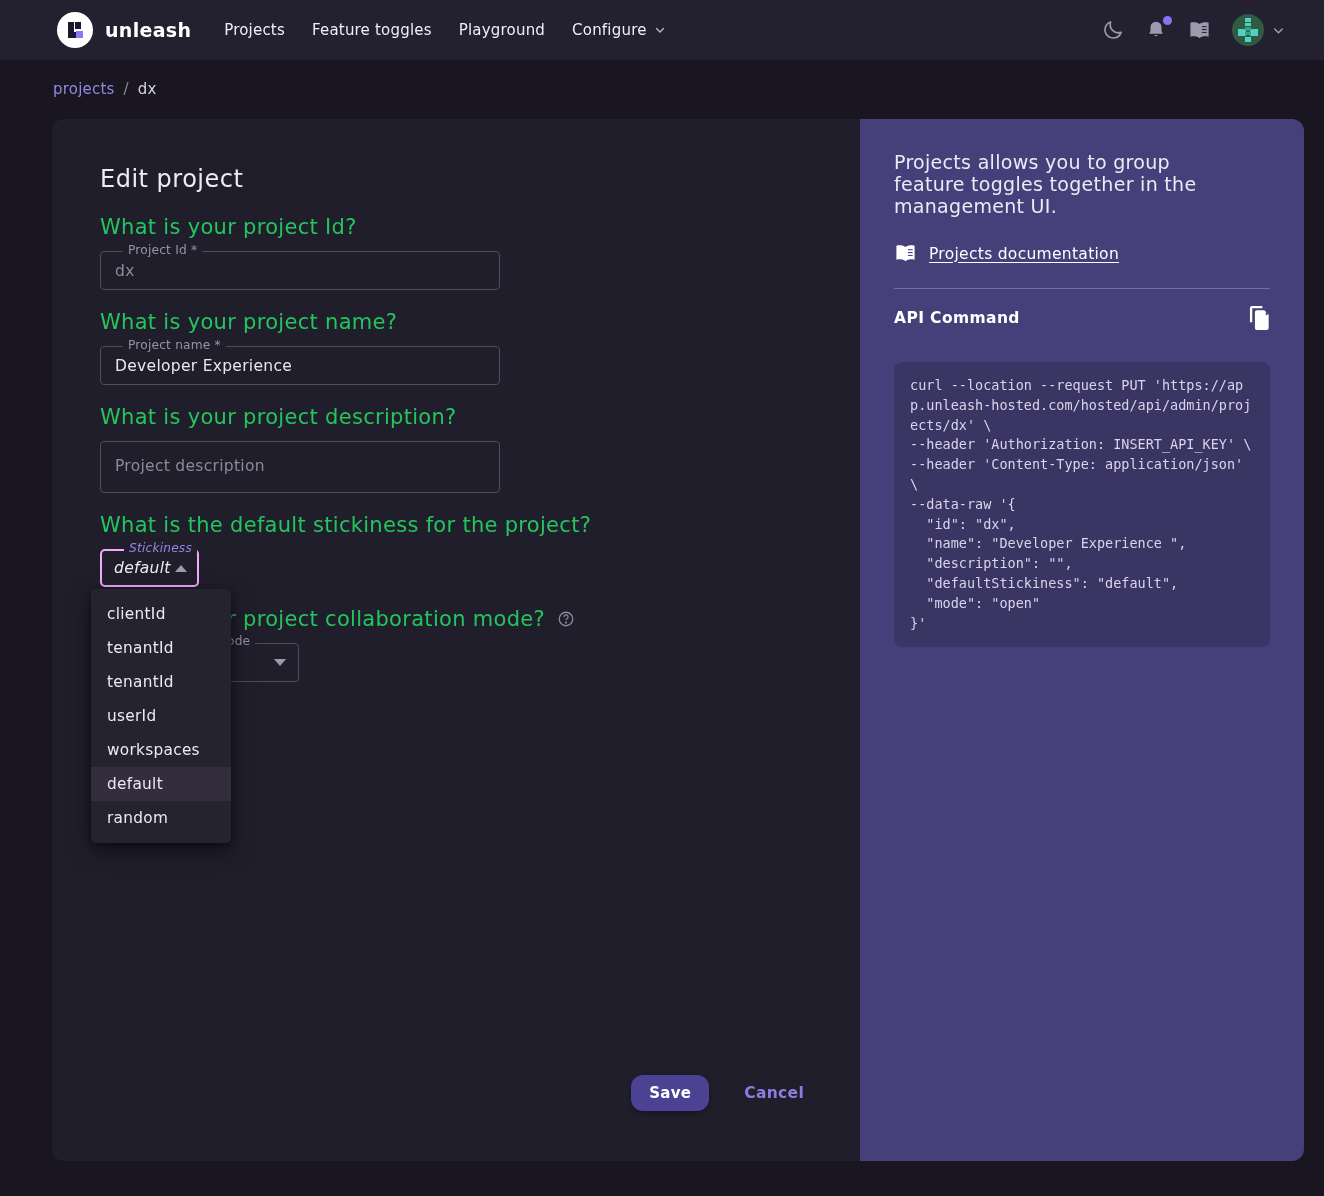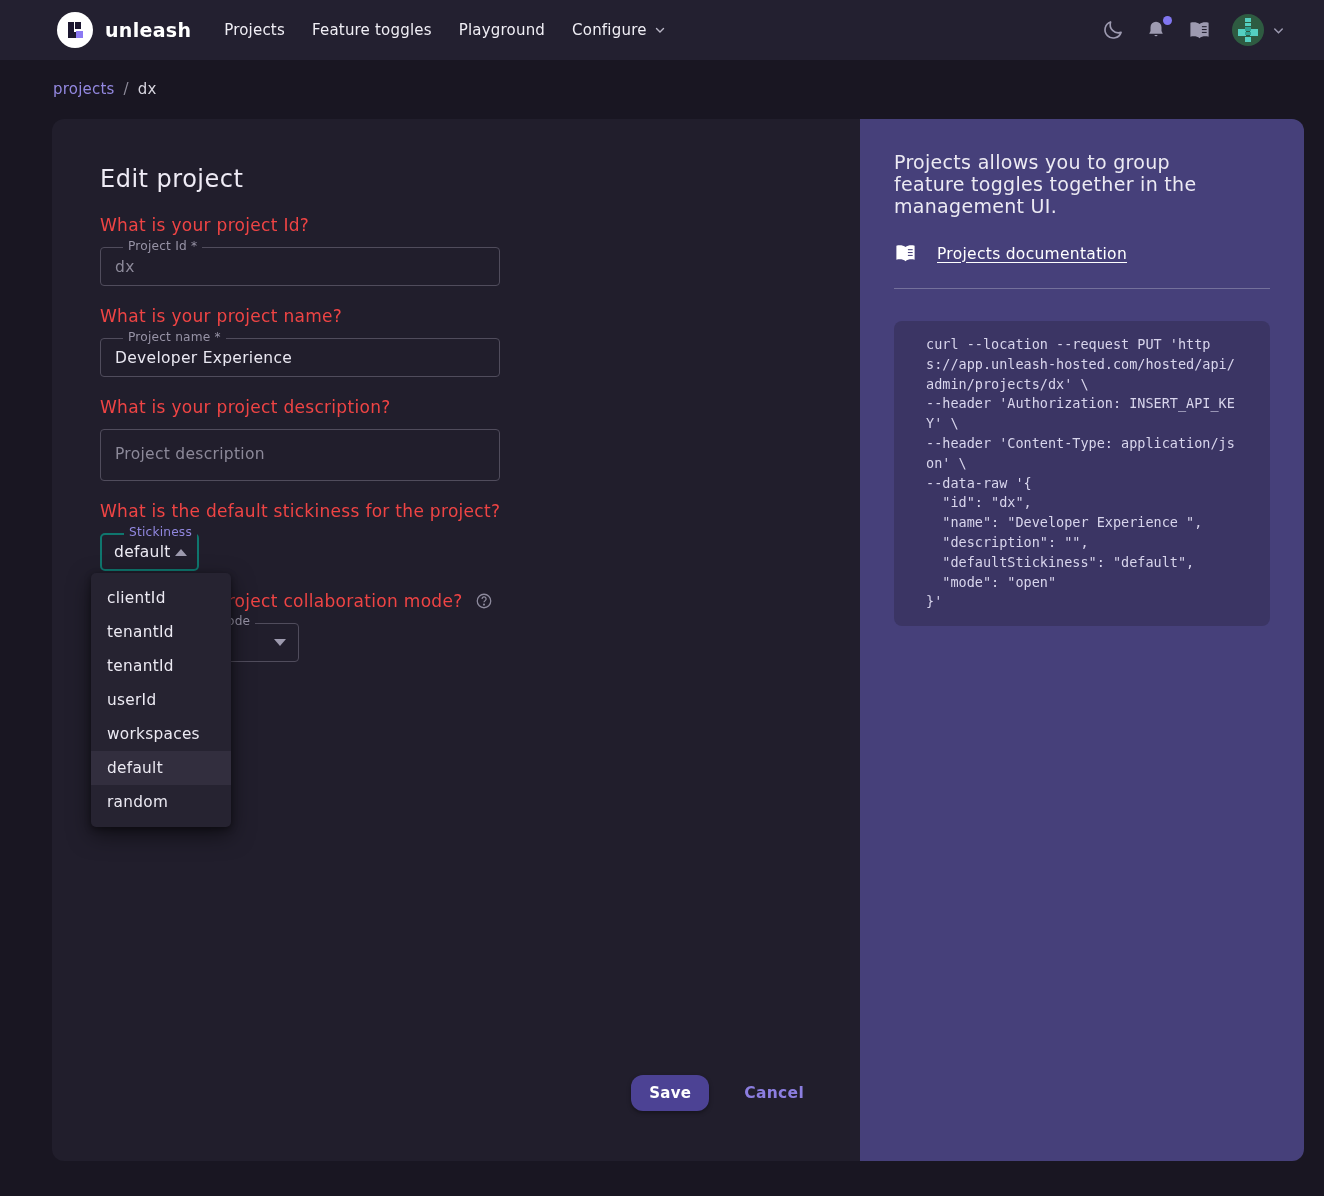--- a/index.html
+++ b/index.html
@@ -55,21 +55,21 @@
     position: relative;
   }
   .panel {
     width: 444px; background: #46407a;
     border-radius: 0 12px 12px 0;
     padding: 32px 34px;
   }
 
   
   h1.page-title { font-size: 24px; font-weight: 400; color: #eeebf5; letter-spacing: 0.5px; margin-bottom: 22px; }
-  .question { font-size: 17px; color: #ef4444; letter-spacing: 0.3px; margin-top: 20px; margin-bottom: 12px; }
+  .question { font-size: 21px; color: #22c55e; letter-spacing: 0.3px; margin-top: 20px; margin-bottom: 12px; }
   .q-row { display: flex; align-items: center; gap: 12px; }
   .field {
     position: relative; width: 400px; height: 39px;
     border: 1px solid #504c5c; border-radius: 4px;
   }
   .field.tall { height: 52px; }
   .notch {
     position: absolute; top: -9px; left: 22px;
     background: #211e2c; padding: 0 5px;
     font-size: 12.2px; color: #9793a6; letter-spacing: 0.2px;
@@ -83,24 +83,25 @@
     padding: 0 14px; color: #e9e7f1;
   }
   .field textarea { padding-top: 15px; resize: none; }
   .field input.muted { color: #8c8999; }
   .field input::placeholder, .field textarea::placeholder { color: #8c8999; opacity: 1; }
 
   
   .select-wrap { position: relative; width: 99px; }
   .select {
     position: relative; height: 38px;
-    border: 2px solid #0f766e; border-radius: 5px;
+    border: 2px solid #f0abfc; border-radius: 5px;
     display: flex; align-items: center;
     padding: 0 10px 0 12px;
     cursor: pointer;
+    font-style: italic;
   }
   .select .notch { color: #9187df; top: -10px; }
   .select-value { font-size: 15.5px; color: #eceaf3; letter-spacing: 0.3px; flex: 1; }
   .caret { width: 0; height: 0; border-left: 6px solid transparent; border-right: 6px solid transparent; }
   .caret.up { border-bottom: 7px solid #9d9aae; }
   .caret.down { border-top: 7px solid #9d9aae; }
 
   
   .select2-wrap { position: relative; width: 199px; margin-top: 12px; }
   .select2 {
@@ -141,29 +142,29 @@
   }
   .cancel-btn {
     background: transparent; border: none;
     color: #8c7ee0; font-family: "DejaVu Sans", sans-serif;
     font-size: 15.5px; font-weight: bold; letter-spacing: 0.3px;
     cursor: pointer;
   }
 
   
   .panel p.desc { font-size: 19px; line-height: 22px; color: #eceaf3; letter-spacing: 0.3px; max-width: 350px; }
-  .doc-link-row { display: flex; align-items: center; gap: 20px; margin-top: 25px; }
+  .doc-link-row { display: flex; align-items: center; gap: 12px; margin-top: 25px; }
   .doc-link { color: #ffffff; font-size: 15.5px; letter-spacing: 0.3px; text-decoration: underline; text-underline-offset: 3px; cursor: pointer; }
   .panel-divider { border: none; border-top: 1px solid rgba(255,255,255,0.25); margin-top: 23px; }
   .api-row { display: flex; align-items: center; justify-content: space-between; margin-top: 17px; }
   .api-title { font-size: 15.5px; font-weight: bold; color: #ffffff; letter-spacing: 0.4px; }
   .copy-btn { background: none; border: none; cursor: pointer; display: flex; padding: 0; }
   .code-block {
     margin-top: 32px; background: #3b3564; border-radius: 8px;
-    padding: 14px 32px;
+    padding: 14px 16px;
     font-family: "DejaVu Sans Mono", monospace;
     font-size: 13.5px; line-height: 19.8px; color: #d8d5ec;
     white-space: pre-wrap; word-break: break-all;
   }
 </style>
 </head>
 <body>
 
 <header class="topnav">
   <div class="brand">
@@ -311,20 +312,29 @@
             <line x1="14.5" y1="8" x2="19.5" y2="8"></line>
             <line x1="14.5" y1="11" x2="19.5" y2="11"></line>
             <line x1="14.5" y1="14" x2="19.5" y2="14"></line>
           </g>
         </svg>
       <a class="doc-link">Projects documentation</a>
     </div>
 
     <hr class="panel-divider">
 
+    <div class="api-row">
+      <span class="api-title">API Command</span>
+      <button class="copy-btn">
+        <svg width="21" height="24" viewBox="0 0 22 25" fill="#ffffff">
+            <path d="M14 0H3a2 2 0 0 0-2 2v15h2.4V2.4H14V0z"></path>
+            <path d="M18.6 4.5H8.2a2 2 0 0 0-2 2V23a2 2 0 0 0 2 2h10.4a2 2 0 0 0 2-2V9l-4.5-4.5zM17.6 10V6.2L20 8.6 17.6 10z" fill-rule="evenodd"></path>
+          </svg>
+      </button>
+    </div>
 
     <pre class="code-block">curl --location --request PUT 'https://app.unleash-hosted.com/hosted/api/admin/projects/dx' \
 --header 'Authorization: INSERT_API_KEY' \
 --header 'Content-Type: application/json' \
 --data-raw '{
   "id": "dx",
   "name": "Developer Experience ",
   "description": "",
   "defaultStickiness": "default",
   "mode": "open"

